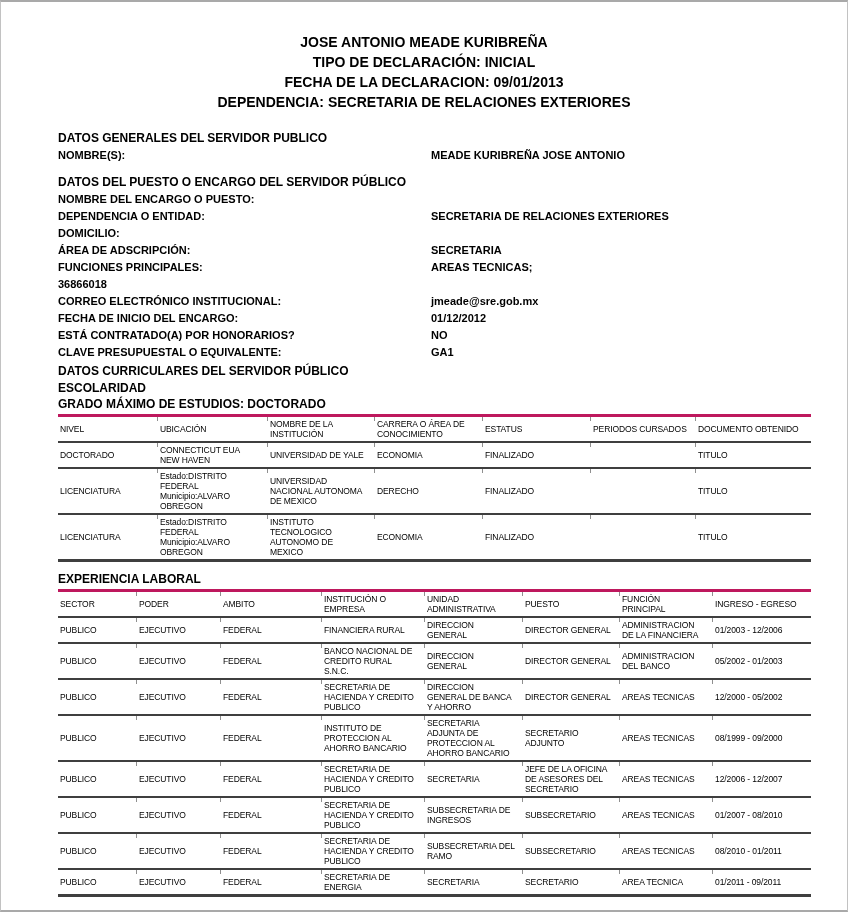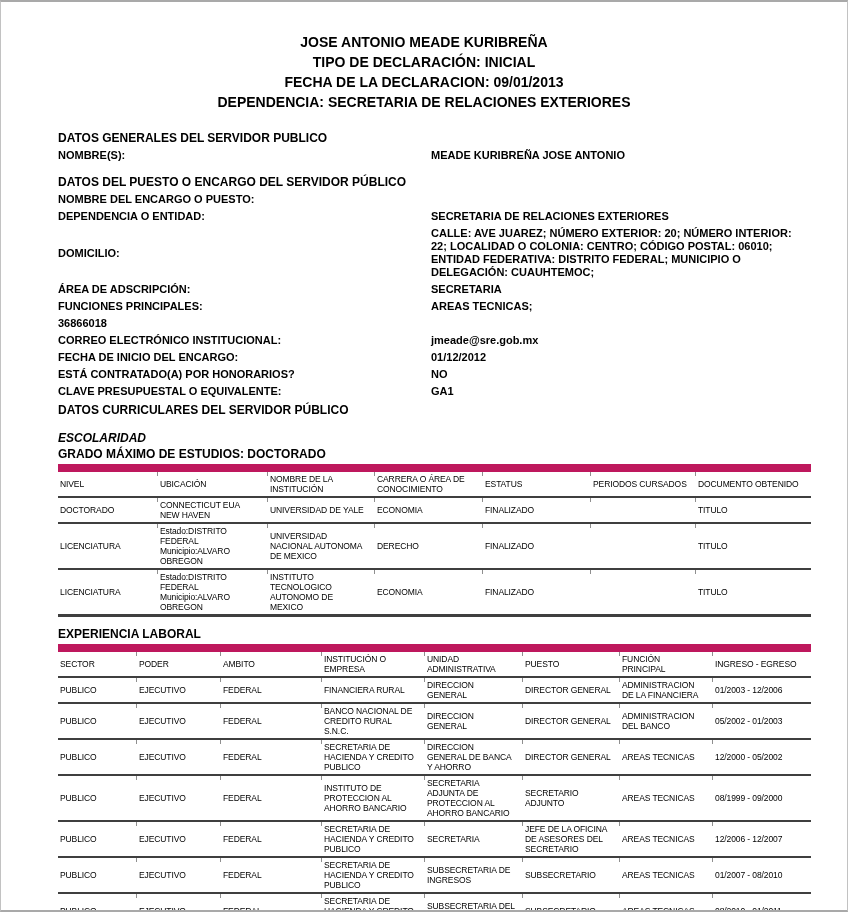--- a/index.html
+++ b/index.html
@@ -24,38 +24,38 @@
   }
   #content { margin:0 38px 0 57px; }
   .section-title {
     font-weight:bold;
     font-size:12px;
     line-height:15px;
   }
   .mt-s1  { margin-top:19px; }
   .mt-s2  { margin-top:11px; }
   .mt-s3  { margin-top:3px; }
-  .mt-sub { margin-top:13px;font-style:italic; }
+  .mt-sub { margin-top:2px; }
   .mt-grd { margin-top:1px; }
   .mt-exp { margin-top:10px; }
   .fields { margin-top:1px;font-weight:bold; }
   .field-row {
     display:flex;
     align-items:center;
     min-height:17px;
     font-size:11px;
   }
   .field-label { width:373px; flex:none; line-height:13px; }
   .field-value { width:380px; line-height:13px; padding:2px 0; }
   table.doc-table {
     margin-top:2px;
     border-collapse:collapse;
     table-layout:fixed;
     width:753px;
-    border-top:8px solid #be185d;
+    border-top:3px solid #be185d;
     border-bottom:3px solid #3f3f3f;
   }
   table.exp { margin-top:2px; }
   .doc-table th, .doc-table td {
     font-size:8.5px;
     letter-spacing:-0.1px;
     line-height:10px;
     font-weight:normal;
     text-align:left;
     vertical-align:middle;
@@ -99,21 +99,20 @@
   <div class="fields">
       <div class="field-row">
         <div class="field-label">NOMBRE DEL ENCARGO O PUESTO:</div>
       </div>
       <div class="field-row">
         <div class="field-label">DEPENDENCIA O ENTIDAD:</div>
         <div class="field-value">SECRETARIA DE RELACIONES EXTERIORES</div>
       </div>
       <div class="field-row">
         <div class="field-label">DOMICILIO:</div>
-        <div class="field-value">CALLE: AVE JUAREZ; NÚMERO EXTERIOR: 20; NÚMERO INTERIOR: 22; LOCALIDAD O COLONIA: CENTRO; CÓDIGO POSTAL: 06010; ENTIDAD FEDERATIVA: DISTRITO FEDERAL; MUNICIPIO O DELEGACIÓN: CUAUHTEMOC;</div>
       </div>
       <div class="field-row">
         <div class="field-label">ÁREA DE ADSCRIPCIÓN:</div>
         <div class="field-value">SECRETARIA</div>
       </div>
       <div class="field-row">
         <div class="field-label">FUNCIONES PRINCIPALES:</div>
         <div class="field-value">AREAS TECNICAS;</div>
       </div>
       <div class="field-row">

